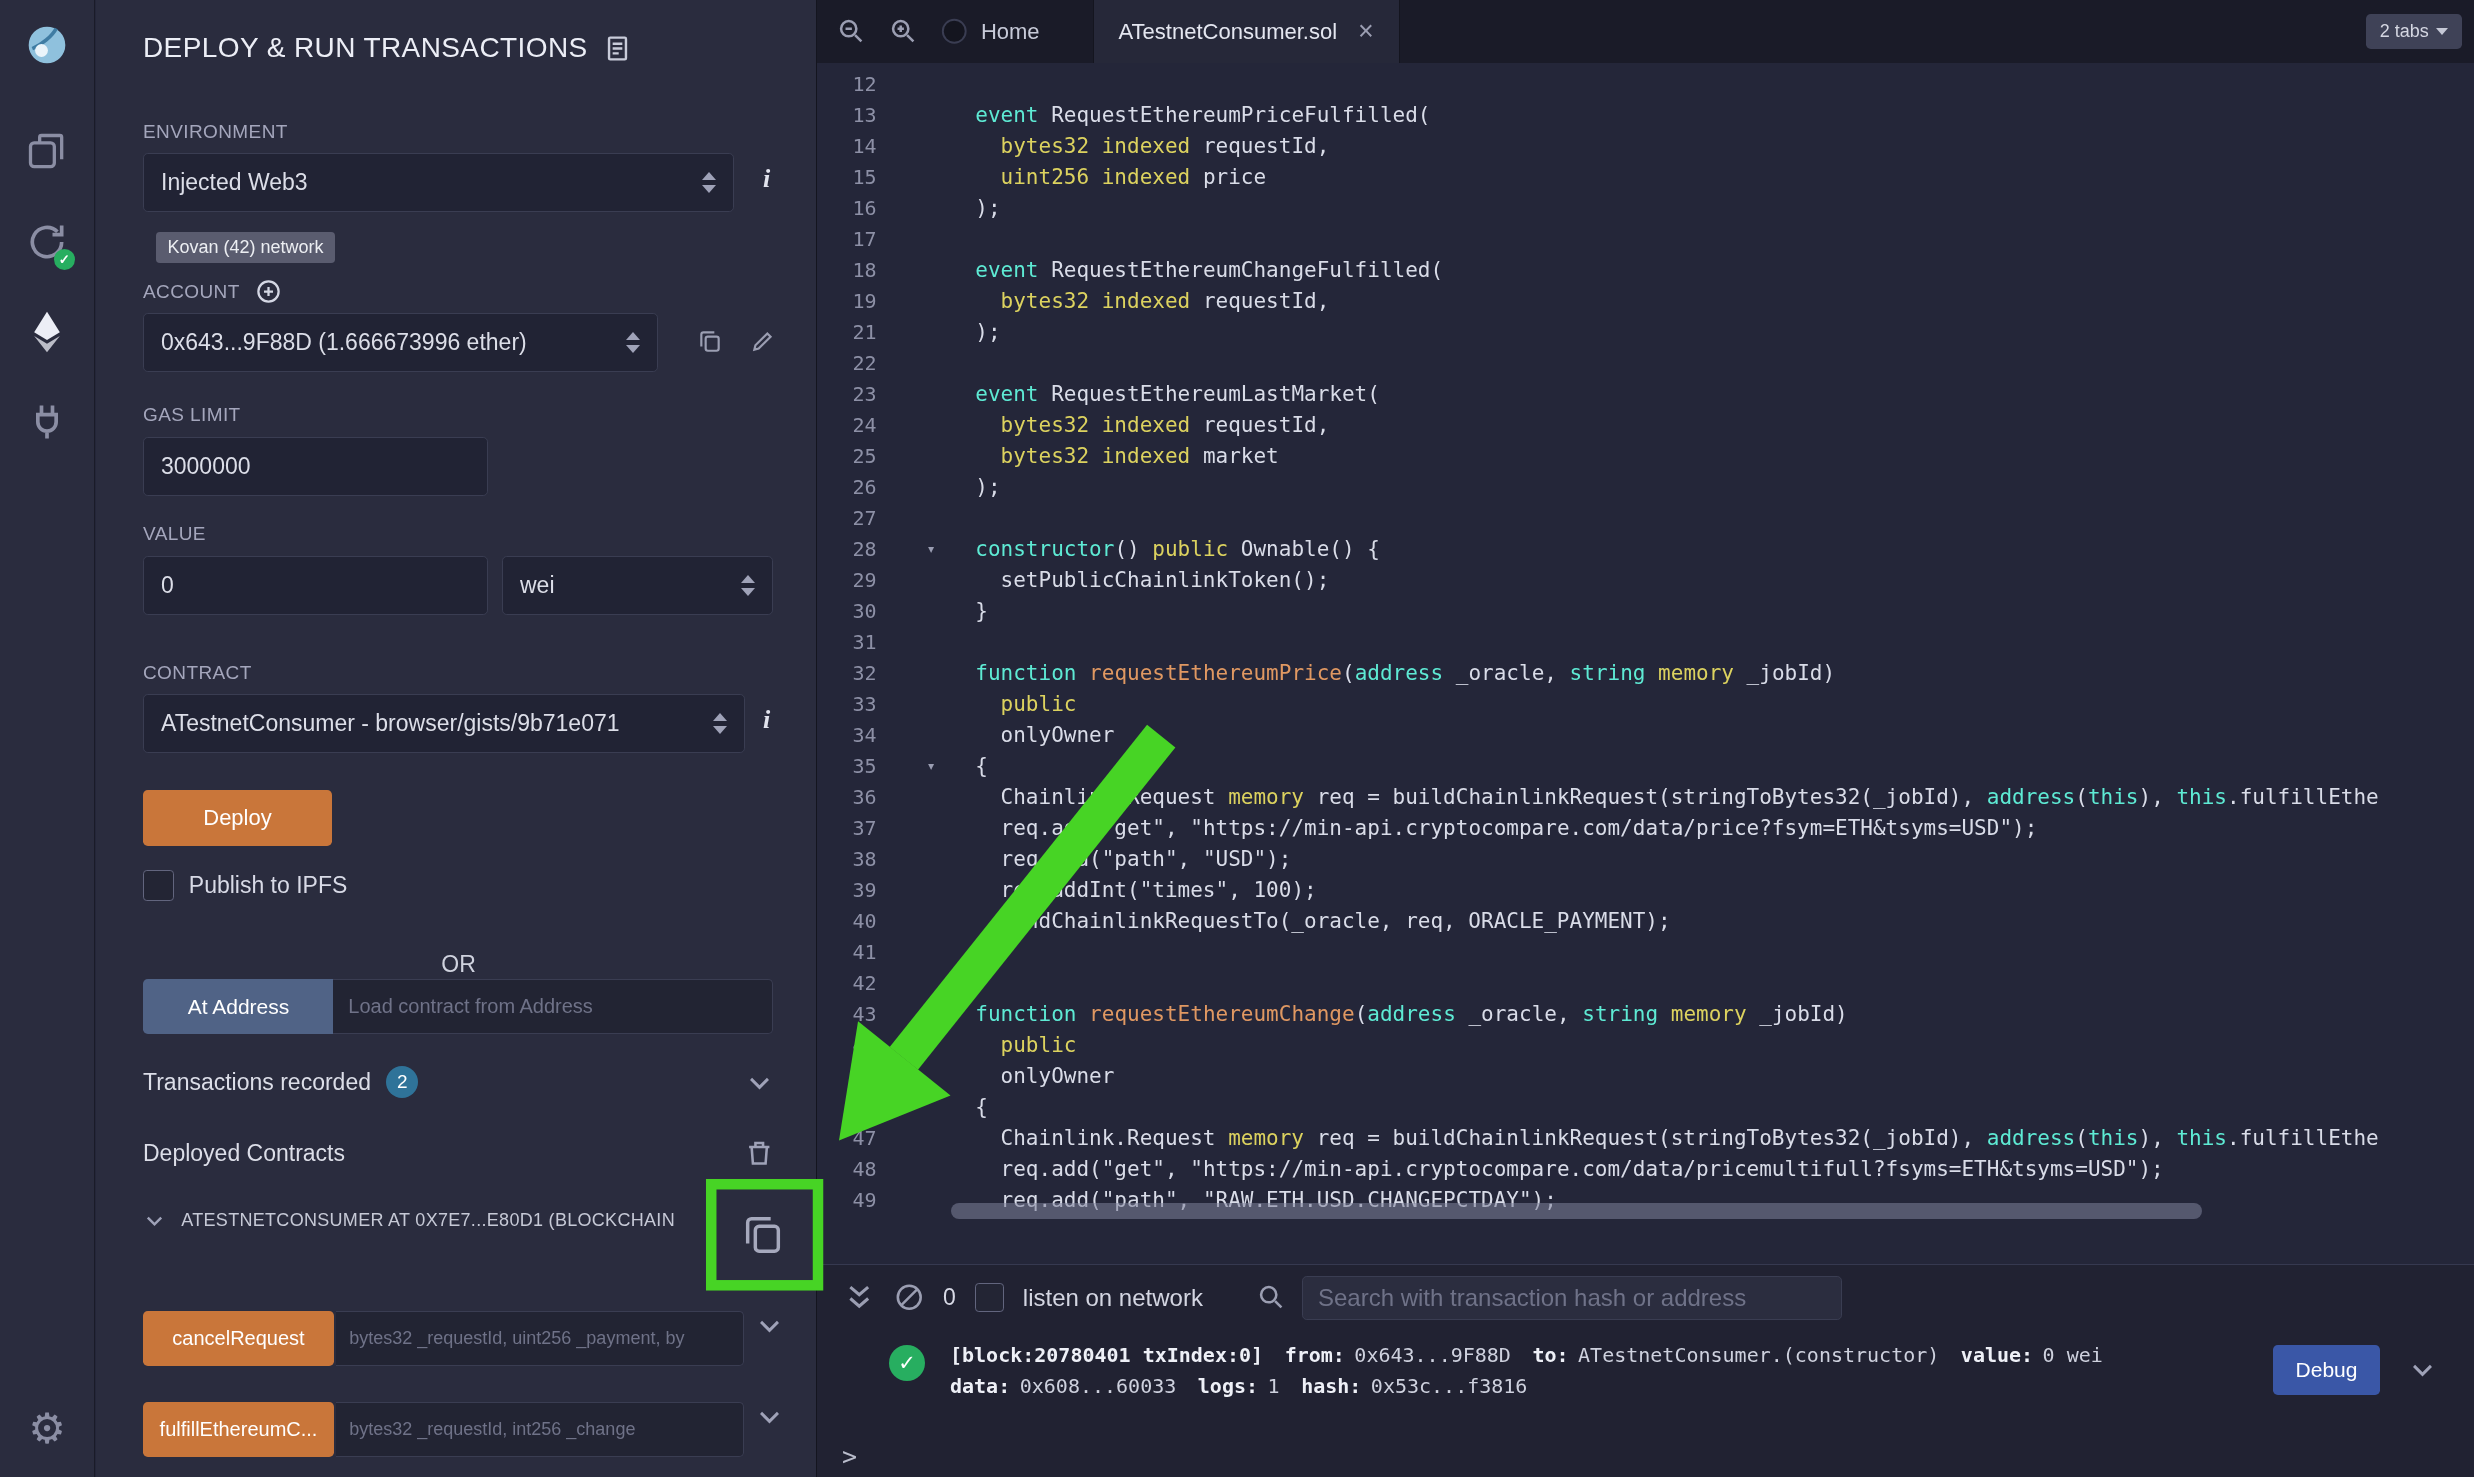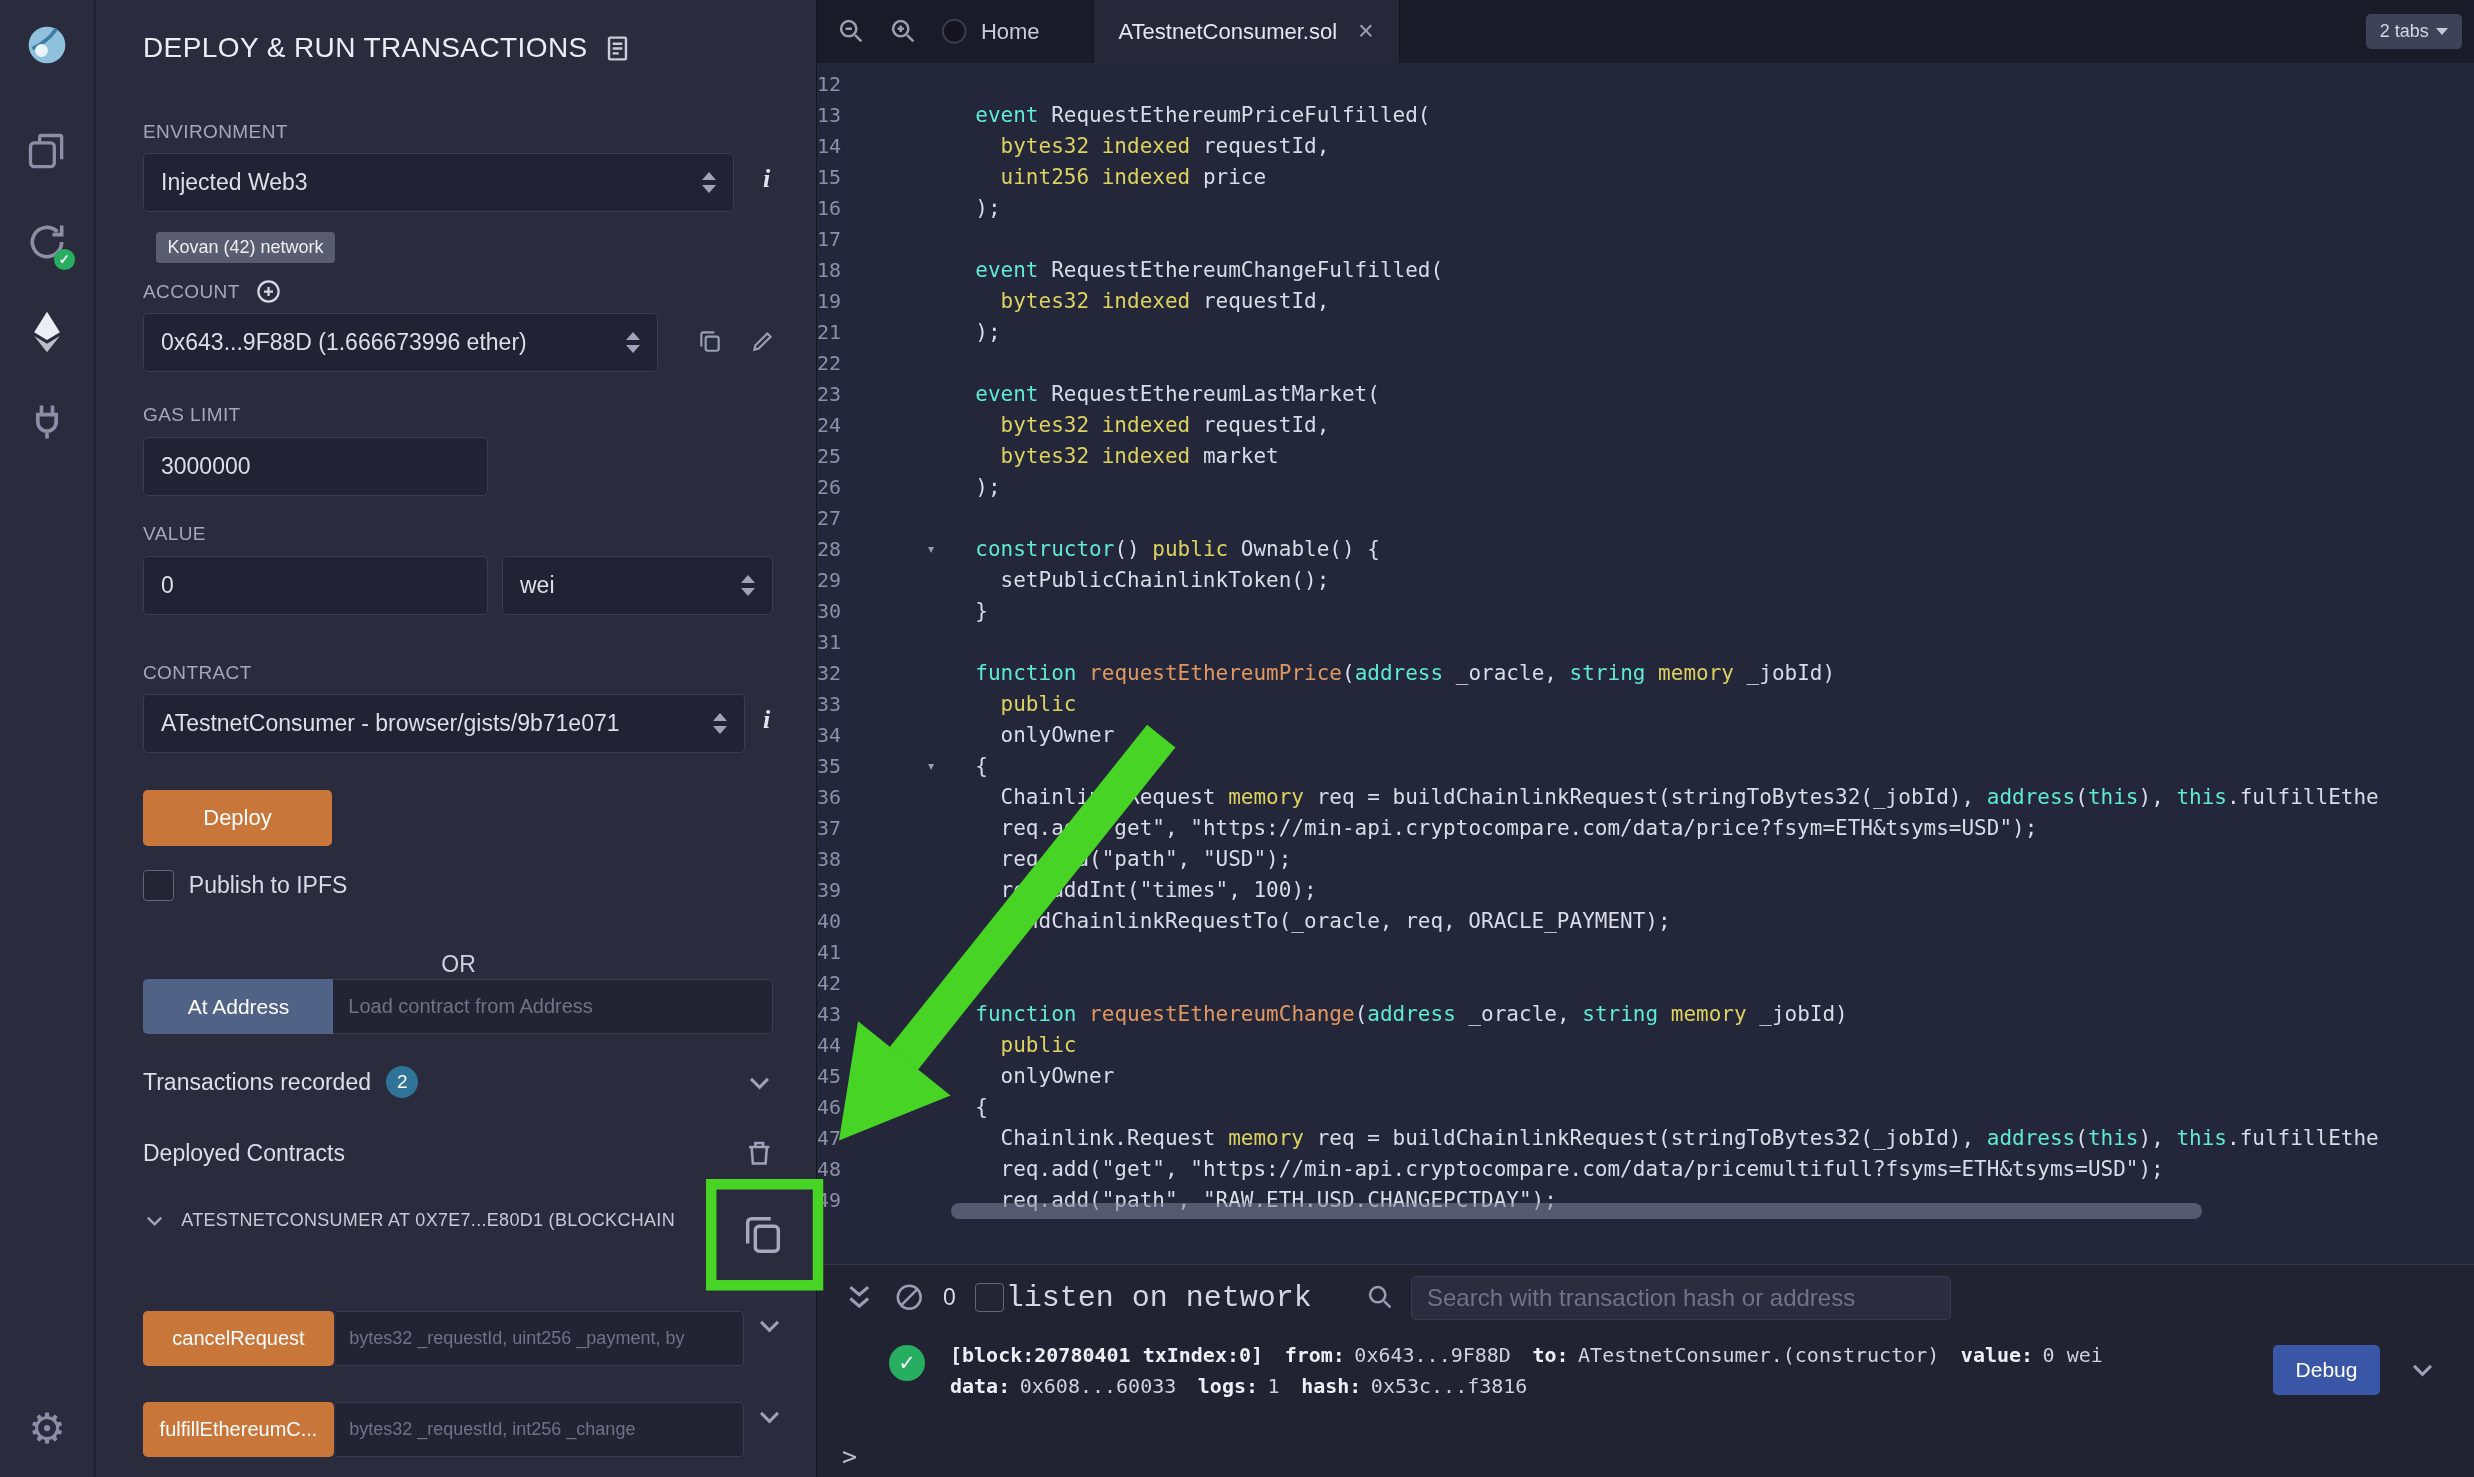--- a/index.html
+++ b/index.html
@@ -72,38 +72,38 @@
             font-size:22px;color:#e4e6f0;border-left:1px solid #14151f;border-right:1px solid #14151f;cursor:pointer;}
   .tab-close{font-size:27px;color:#9b9eb2;cursor:pointer;line-height:1;}
   .tabs-pill{margin-left:auto;margin-right:13.3px;background:#3f4257;border-radius:4.8px;padding:6.7px 13.3px;
              font-size:18px;color:#d5d7e2;display:flex;align-items:center;gap:7.6px;cursor:pointer;}
   .tabs-pill .car{width:0;height:0;border-left:6.7px solid transparent;border-right:6.7px solid transparent;border-top:7.6px solid #c5c8d6;}
 
   
   .editor{position:absolute;left:817px;right:0;top:63px;height:1201px;background:#242639;overflow:hidden;}
   .code-lines{padding-top:5.7px;}
   .code-row{display:flex;height:31px;line-height:31px;font-family:"DejaVu Sans Mono",monospace;font-size:21px;}
-  .ln{width:95px;text-align:left;color:#8d90a6;font-size:20px;flex:none;}
+  .ln{width:95px;text-align:center;color:#8d90a6;font-size:20px;flex:none;}
   .fold{width:38px;text-align:center;color:#9a9db2;font-size:15.3px;flex:none;cursor:pointer;}
   .code-text{white-space:pre;}
   .tok-kw{color:#5eead4;}
   .tok-ty{color:#dcd25f;}
   .tok-fn{color:#e09862;}
   .tok-pl{color:#d9dce8;}
   .tok-st{color:#d9dce8;}
   .tok-nu{color:#d9dce8;}
   .hscroll{position:absolute;left:134px;top:1140px;width:1251px;height:16px;border-radius:8.6px;
            background:rgba(125,130,155,.55);cursor:pointer;}
 
   
   .terminal{position:absolute;left:817px;right:0;top:1264px;bottom:0;background:#212232;border-top:1.9px solid #363950;}
   .term-bar{height:65px;display:flex;align-items:center;padding-left:27px;}
   .t-ic{width:30.5px;height:30.5px;color:#9b9eb2;cursor:pointer;flex:none;}
   .t-zero{font-size:23px;color:#d8dae6;margin:0 19px;}
-  .t-listen{font-size:30px;color:#d4d6e2;margin-left:2px;font-family:Liberation Mono, monospace;}
+  .t-listen{font-size:24px;color:#d4d6e2;margin-left:19px;}
   .t-search{margin-left:53px;width:540px;height:44px;background:#2b2d3f;border:1px solid #3a3d52;border-radius:4.8px;
             color:#dcdee8;font-size:24px;padding:0 15.3px;outline:none;}
   .log-row{display:flex;align-items:flex-start;padding-left:72px;margin-top:9.5px;cursor:pointer;position:relative;}
   .ok-circle{width:36px;height:36px;border-radius:50%;background:#27ae60;color:#fff;font-size:21px;
              display:flex;align-items:center;justify-content:center;flex:none;margin-top:5.7px;
              font-family:"DejaVu Sans",sans-serif;}
   .t-log{margin-left:25px;font-family:"DejaVu Sans Mono",monospace;font-size:20px;line-height:31px;color:#ced1de;max-width:1316px;}
   .t-log .bb{font-weight:bold;color:#eef0f7;}
   .t-log span{margin-right:9.5px;}
   .btn-debug{position:absolute;right:95px;top:5.7px;width:107px;height:50px;background:#3a57a7;font-size:21px;}

